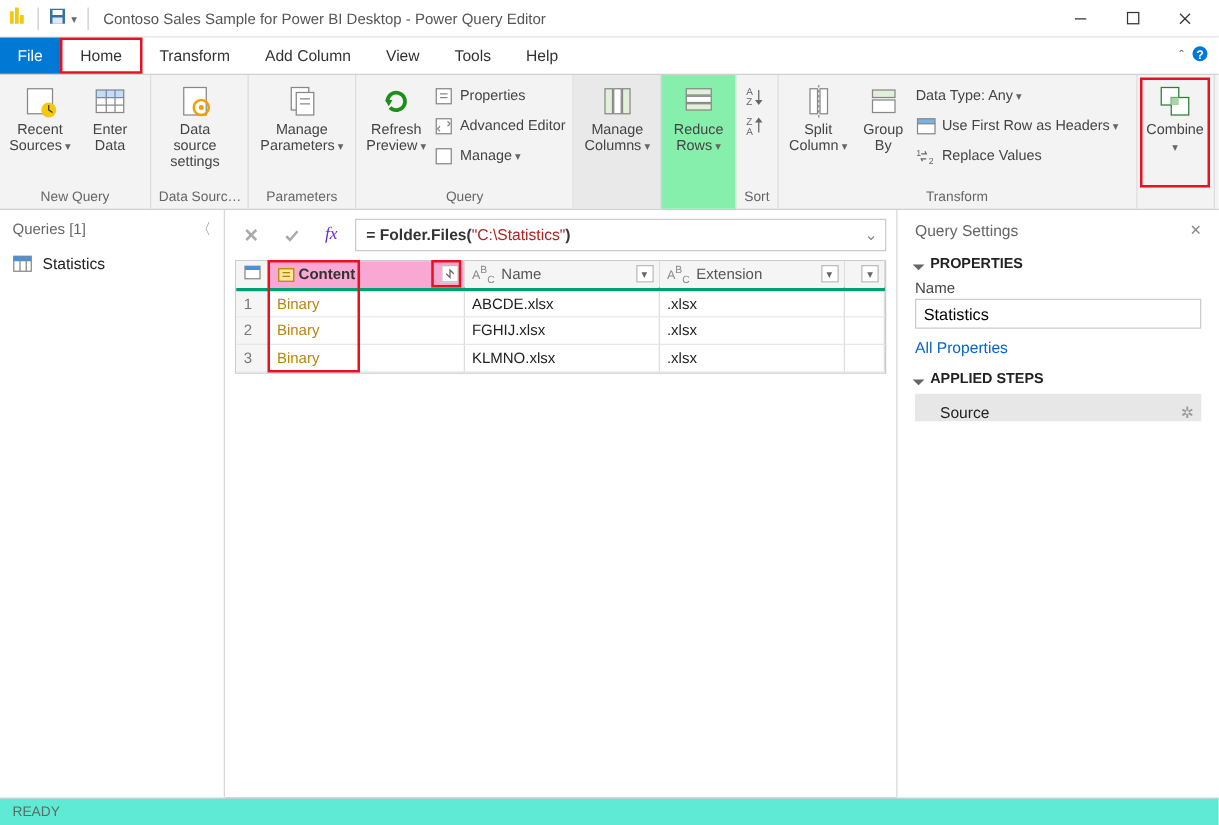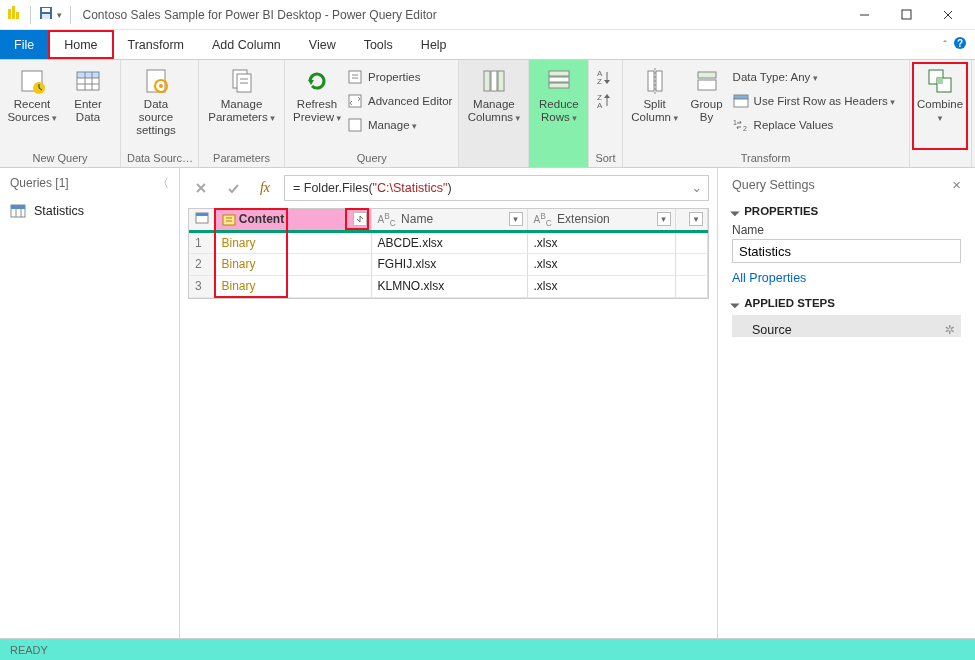--- a/index.html
+++ b/index.html
@@ -59,21 +59,21 @@
   .settings-hdr .close { margin-left:auto; font-size:15px; color:#888; }
   .sect-hdr { font-weight:bold; font-size:11.5px; margin-top:12px; display:flex; align-items:center; gap:4px; }
   .sect-hdr::before { content:"\25E2"; font-size:8px; color:#666; transform:rotate(45deg); display:inline-block; margin-right:2px;}
   .prop-label { font-size:12px; color:#444; margin-top:6px; }
   .prop-input { width:100%; height:24px; border:1px solid #ccc; margin-top:2px; padding:0 6px; font-size:13px; }
   .link { color:#0066cc; margin-top:8px; display:block; font-size:12.5px; }
   .steps-list { margin-top:6px; }
   .step-item { background:#e7e7e7; height:22px; display:flex; align-items:flex-end; padding:0 8px 0 20px; font-size:12.5px; position:relative;}
   .step-item .gear { position:absolute; right:6px; color:#999; }
   .statusbar { height:22px; border-top:1px solid #d0d0d0; display:flex; align-items:center; padding:0 10px; font-size:11px; background:#5eead4; color:#666; }
-  .mcode-kw { color:#333; }
+  .mcode-kw { color:#333;font-weight:bold; }
   .mcode-str { color:#b22222; }
   .type-pill { font-size:10px; color:#888; margin-right:2px; }
 </style>
 </head>
 <body>
 
 <div class="title-bar">
   <div class="qat">
     <span class="svg-ico">
       <svg width="16" height="16">
@@ -381,21 +381,21 @@
           <svg width="14" height="14">
             <line x1="3" y1="3" x2="11" y2="11" stroke="#aaa" stroke-width="2"></line>
             <line x1="11" y1="3" x2="3" y2="11" stroke="#aaa" stroke-width="2"></line>
           </svg>
         </div>
       <div class="fb-btn">
           <svg width="14" height="14">
             <polyline points="3,8 6,11 12,4" fill="none" stroke="#aaa" stroke-width="2"></polyline>
           </svg>
         </div>
-      <div class="fb-btn" style="font-style:italic;font-family:serif;color:#a16207;font-size:14px">fx</div>
+      <div class="fb-btn" style="font-style:italic;font-family:serif;color:#6d28d9;font-size:14px">fx</div>
       <div class="fb-input">
         <span class="mcode-kw">= Folder.Files(</span>
           <span class="mcode-str">"C:\Statistics"</span>
           <span class="mcode-kw">)</span>
         <span class="drop">⌄</span>
       </div>
     </div>
 
     <div class="grid">
       <table>

